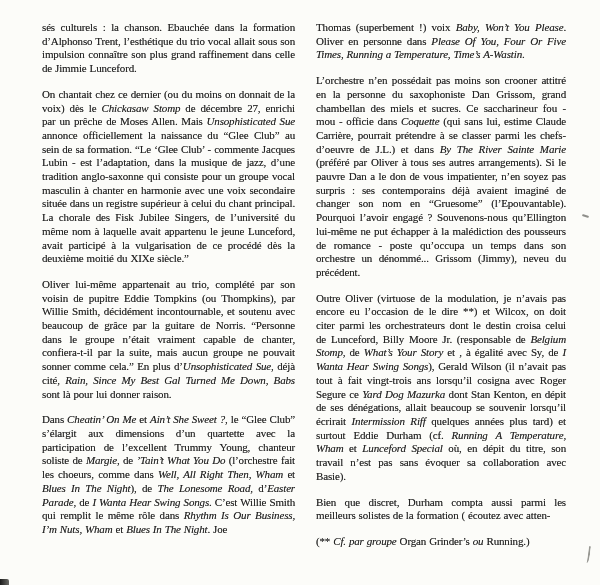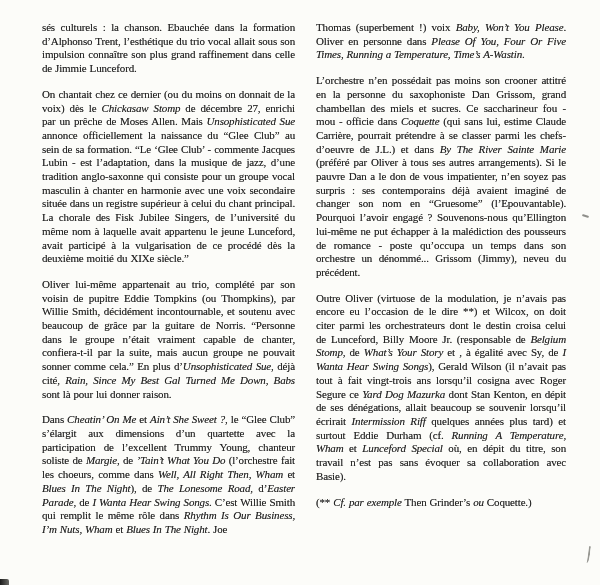--- a/index.html
+++ b/index.html
@@ -69,19 +69,20 @@
     <div class="col col-left">
         <p><span>sés culturels : la chanson. Ebauchée dans la formation d’Alphonso Trent, l’esthétique du trio vocal allait sous son impulsion connaître son plus grand raffinement dans celle de Jimmie Lunceford.</span></p>
         <p><span>On chantait chez ce dernier (ou du moins on donnait de la voix) dès le </span><span class="it">Chickasaw Stomp</span><span> de décembre 27, enrichi par un prêche de Moses Allen. Mais </span><span class="it">Unsophisticated Sue</span><span> annonce officiellement la naissance du “Glee Club” au sein de sa formation. “Le ‘Glee Club’ - commente Jacques Lubin - est l’adaptation, dans la musique de jazz, d’une tradition anglo-saxonne qui consiste pour un groupe vocal masculin à chanter en harmonie avec une voix secondaire située dans un registre supérieur à celui du chant principal. La chorale des Fisk Jubilee Singers, de l’université du même nom à laquelle avait appartenu le jeune Lunceford, avait participé à la vulgarisation de ce procédé dès la deuxième moitié du XIXe siècle.”</span></p>
         <p><span>Oliver lui-même appartenait au trio, complété par son voisin de pupitre Eddie Tompkins (ou Thompkins), par Willie Smith, décidément incontournable, et soutenu avec beaucoup de grâce par la guitare de Norris. “Personne dans le groupe n’était vraiment capable de chanter, confiera-t-il par la suite, mais aucun groupe ne pouvait sonner comme cela.” En plus d’</span><span class="it">Unsophisticated Sue</span><span>, déjà cité, </span><span class="it">Rain, Since My Best Gal Turned Me Down, Babs</span><span> sont là pour lui donner raison.</span></p>
         <p><span>Dans </span><span class="it">Cheatin’ On Me</span><span> et </span><span class="it">Ain’t She Sweet ?</span><span>, le “Glee Club” s’élargit aux dimensions d’un quartette avec la participation de l’excellent Trummy Young, chanteur soliste de </span><span class="it">Margie</span><span>, de </span><span class="it">’Tain’t What You Do</span><span> (l’orchestre fait les choeurs, comme dans </span><span class="it">Well, All Right Then, Wham</span><span> et </span><span class="it">Blues In The Night</span><span>), de </span><span class="it">The Lonesome Road</span><span>, d’</span><span class="it">Easter Parade</span><span>, de </span><span class="it">I Wanta Hear Swing Songs</span><span>. C’est Willie Smith qui remplit le même rôle dans </span><span class="it">Rhythm Is Our Business, I’m Nuts, Wham</span><span> et </span><span class="it">Blues In The Night</span><span>. Joe</span></p>
       </div>
     <div class="col col-right">
         <p><span>Thomas (superbement !) voix </span><span class="it">Baby, Won’t You Please</span><span>. Oliver en personne dans </span><span class="it">Please Of You, Four Or Five Times, Running a Temperature, Time’s A-Wastin</span><span>.</span></p>
         <p><span>L’orchestre n’en possédait pas moins son crooner attitré en la personne du saxophoniste Dan Grissom, grand chambellan des miels et sucres. Ce saccharineur fou - mou - officie dans </span><span class="it">Coquette</span><span> (qui sans lui, estime Claude Carrière, pourrait prétendre à se classer parmi les chefs-d’oeuvre de J.L.) et dans </span><span class="it">By The River Sainte Marie</span><span> (préféré par Oliver à tous ses autres arrangements). Si le pauvre Dan a le don de vous impatienter, n’en soyez pas surpris : ses contemporains déjà avaient imaginé de changer son nom en “Gruesome” (l’Epouvantable). Pourquoi l’avoir engagé ? Souvenons-nous qu’Ellington lui-même ne put échapper à la malédiction des pousseurs de romance - poste qu’occupa un temps dans son orchestre un dénommé... Grissom (Jimmy), neveu du précédent.</span></p>
         <p><span>Outre Oliver (virtuose de la modulation, je n’avais pas encore eu l’occasion de le dire **) et Wilcox, on doit citer parmi les orchestrateurs dont le destin croisa celui de Lunceford, Billy Moore Jr. (responsable de </span><span class="it">Belgium Stomp</span><span>, de </span><span class="it">What’s Your Story</span><span> et , à égalité avec Sy, de </span><span class="it">I Wanta Hear Swing Songs</span><span>), Gerald Wilson (il n’avait pas tout à fait vingt-trois ans lorsqu’il cosigna avec Roger Segure ce </span><span class="it">Yard Dog Mazurka</span><span> dont Stan Kenton, en dépit de ses dénégations, allait beaucoup se souvenir lorsqu’il écrirait </span><span class="it">Intermission Riff</span><span> quelques années plus tard) et surtout Eddie Durham (cf. </span><span class="it">Running A Temperature, Wham</span><span> et </span><span class="it">Lunceford Special</span><span> où, en dépit du titre, son travail n’est pas sans évoquer sa collaboration avec Basie).</span></p>
-        <p class="footnote"><span>(** </span><span class="it">Cf. par exemple</span><span> Then Grinder’s </span><span class="it">ou</span><span> Coquette.)</span></p>
+        <p><span>Bien que discret, Durham compta aussi parmi les meilleurs solistes de la formation ( écoutez avec atten-</span></p>
+        <p class="footnote"><span>(** </span><span class="it">Cf. par groupe</span><span> Organ Grinder’s </span><span class="it">ou</span><span> Running.)</span></p>
       </div>
   </div>
   <div class="artifact corner-mark"></div>
   <div class="artifact edge-tick"></div>
   <div class="artifact edge-squiggle"></div>
 </div>
 
 </body></html>

